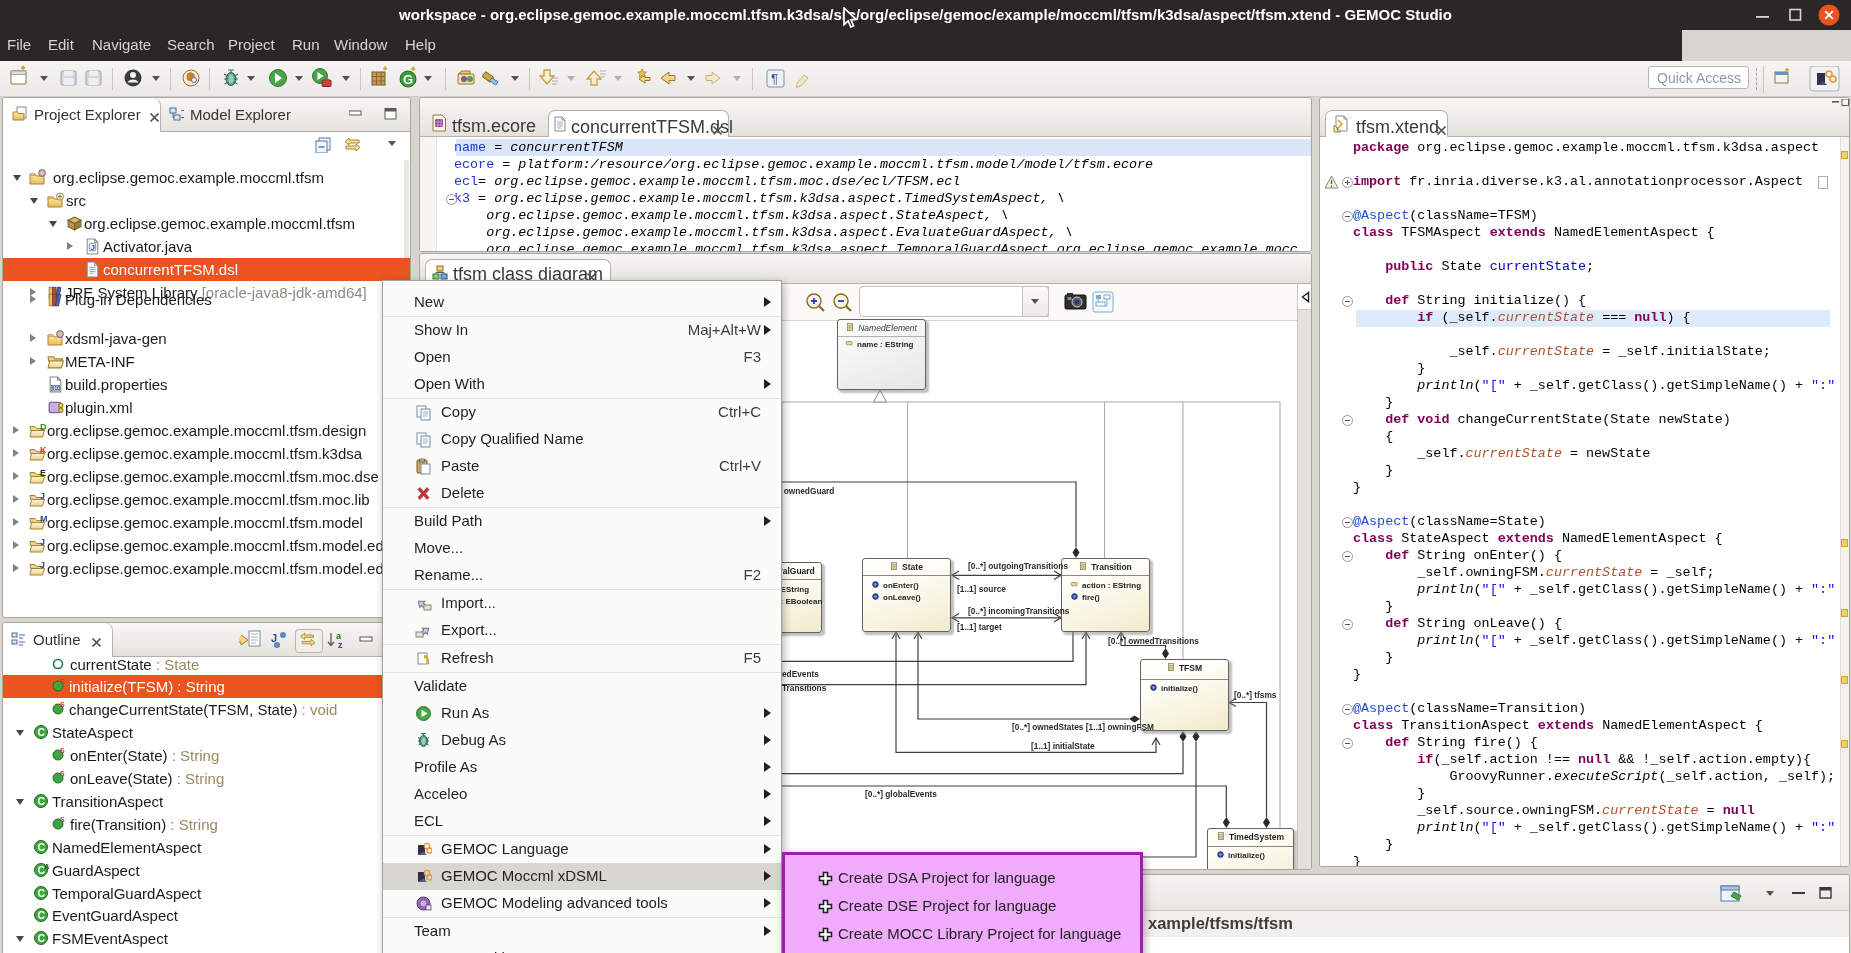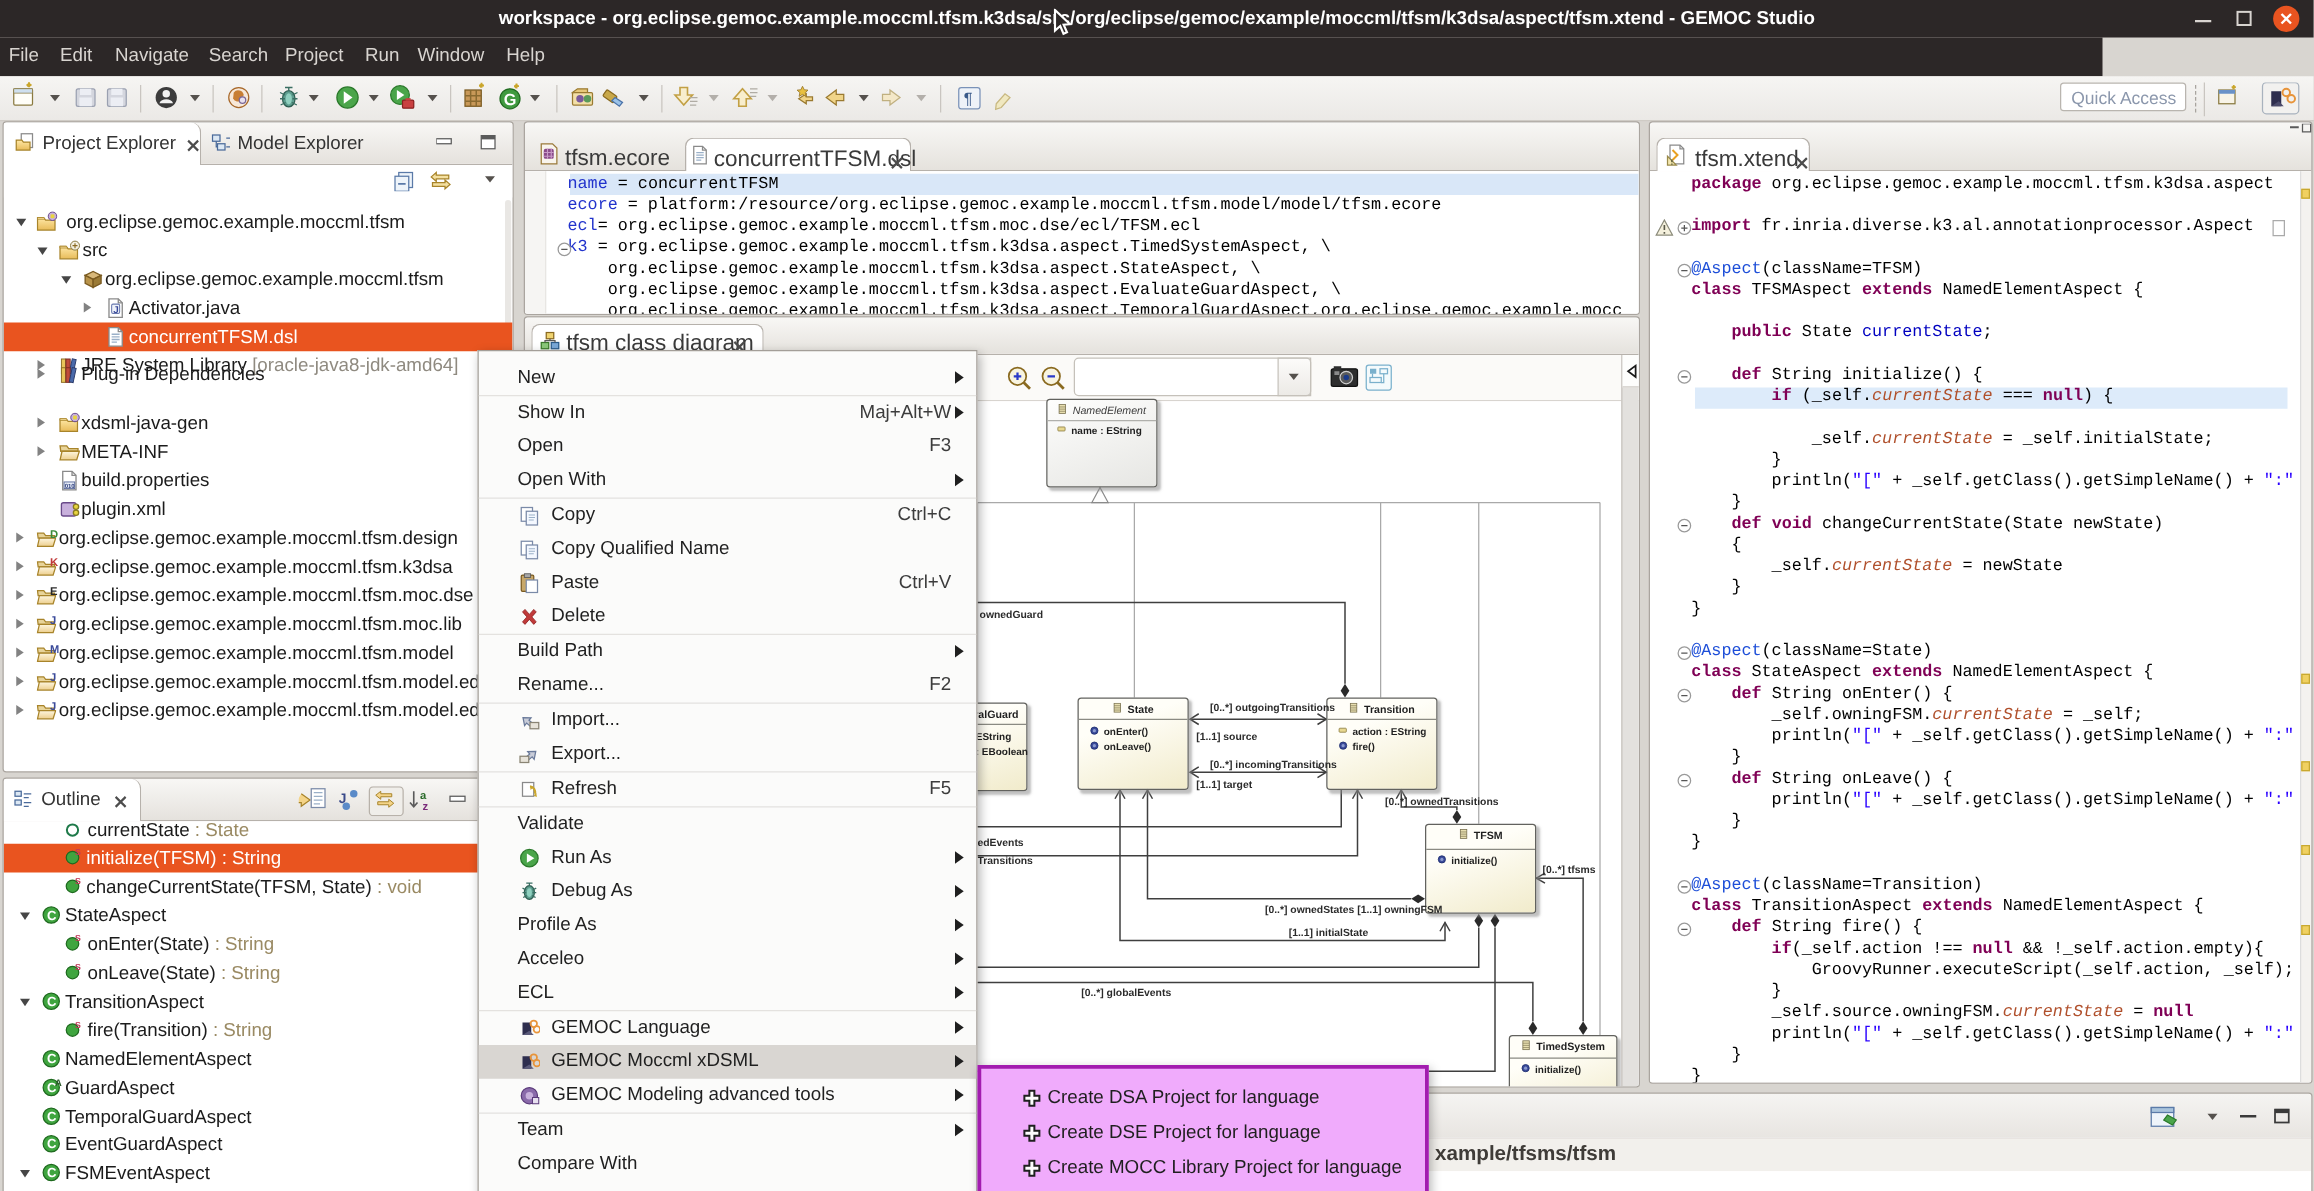--- a/index.html
+++ b/index.html
@@ -25,21 +25,21 @@
 .sel{background:#e9541f}
 .sel .t,.sel .tan{color:#fff}
 .exp{position:absolute;width:0;height:0;border-left:4.5px solid transparent;border-right:4.5px solid transparent;border-top:6px solid #464646;top:9px}
 .col{position:absolute;width:0;height:0;border-top:4.5px solid transparent;border-bottom:4.5px solid transparent;border-left:6px solid #828282;top:7px}
 .codeline{position:absolute;white-space:pre;font-family:"Liberation Mono",monospace;font-size:13.4px;color:#000}
 .kw{color:#7f0055;font-weight:bold}
 .blu{color:#2233cc}
 .str{color:#2a00ff}
 .ann{color:#1d4ed8}
 .itr{color:#b0502c;font-style:italic}
-.it{}
+.it{font-style:italic}
 .fld{color:#0000c0}
 .foldm{position:absolute;width:11px;height:11px;border:1px solid #9a9a9a;border-radius:6px;background:#fff}
 .foldm:after{content:"";position:absolute;left:2px;top:4px;width:5px;height:1px;background:#555}
 .foldp:after{content:"";position:absolute;left:2px;top:4px;width:5px;height:1px;background:#555}
 .foldp:before{content:"";position:absolute;left:4px;top:2px;width:1px;height:5px;background:#555}
 #ctxmenu{position:absolute;left:382px;top:280px;width:400px;height:680px;background:#fbfbfa;border:1px solid #a39e98;box-shadow:2px 3px 8px rgba(0,0,0,.3);padding-top:8px}
 .mi{position:relative;height:27px;font-size:15px;color:#1f1f1f;white-space:nowrap}
 .mi .txt{position:absolute;left:31px;top:4px}
 .mi .txt.ic{left:58px}
 .mi .acc{position:absolute;right:20px;top:4px;color:#3c3c3c}
@@ -935,20 +935,23 @@
         <use href="#deli" width="17" height="17"></use>
       </svg>
       <span class="txt ic">Delete</span>
     </div>
     <div class="msep"></div>
     <div class="mi">
       <span class="txt">Build Path</span>
       <span class="sub"></span>
     </div>
     <div class="mi">
+      <span class="txt">Move...</span>
+    </div>
+    <div class="mi">
       <span class="txt">Rename...</span>
       <span class="acc">F2</span>
     </div>
     <div class="msep"></div>
     <div class="mi">
       <svg class="mico" viewBox="0 0 17 17">
         <use href="#impi" width="17" height="17"></use>
       </svg>
       <span class="txt ic">Import...</span>
     </div>

